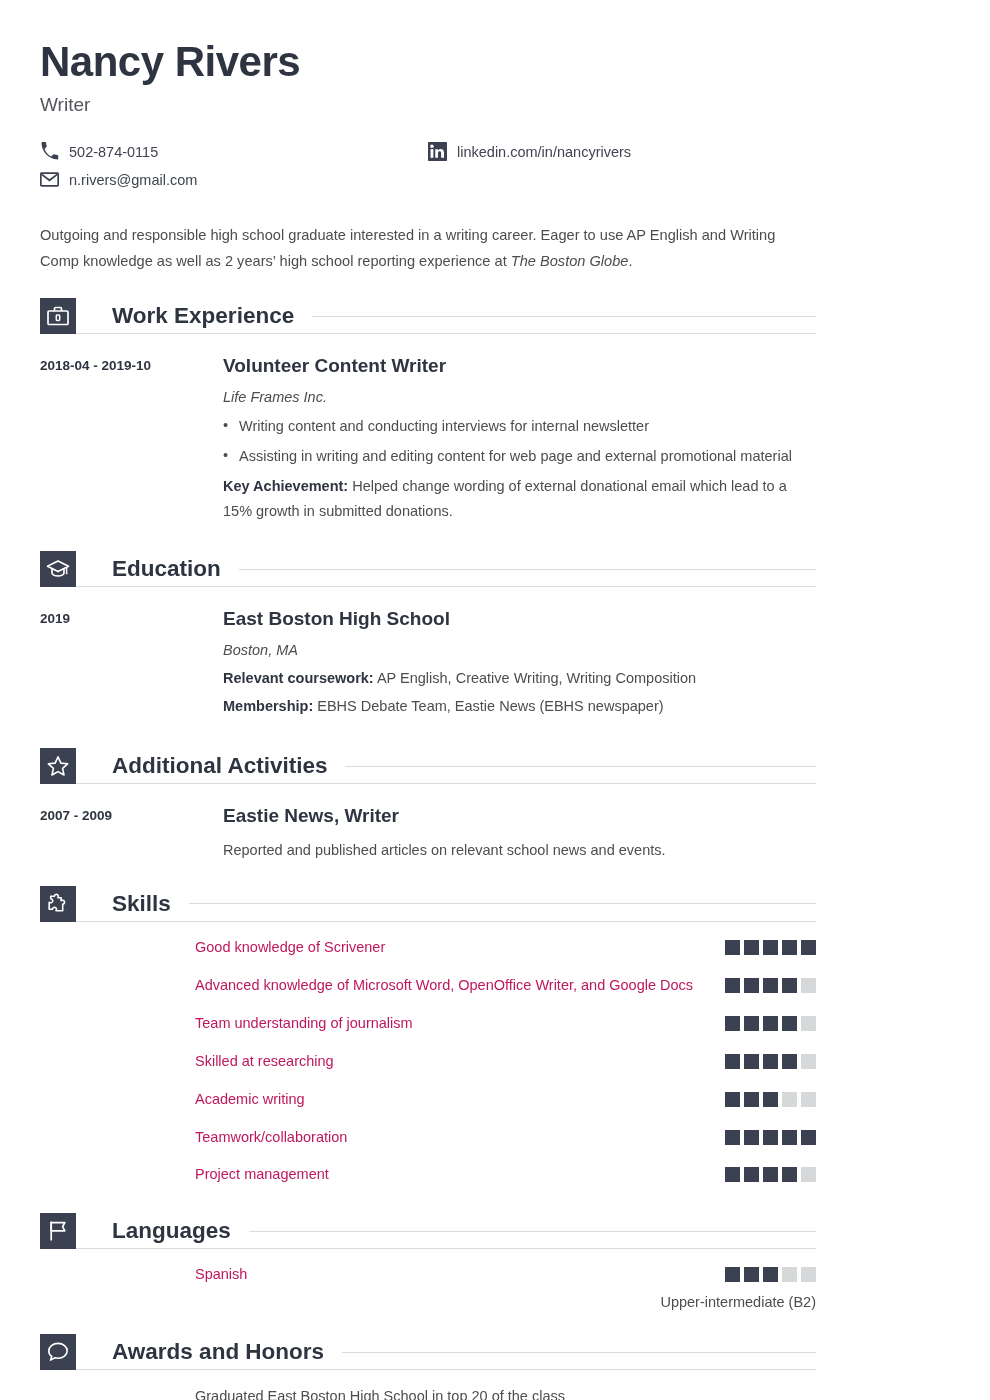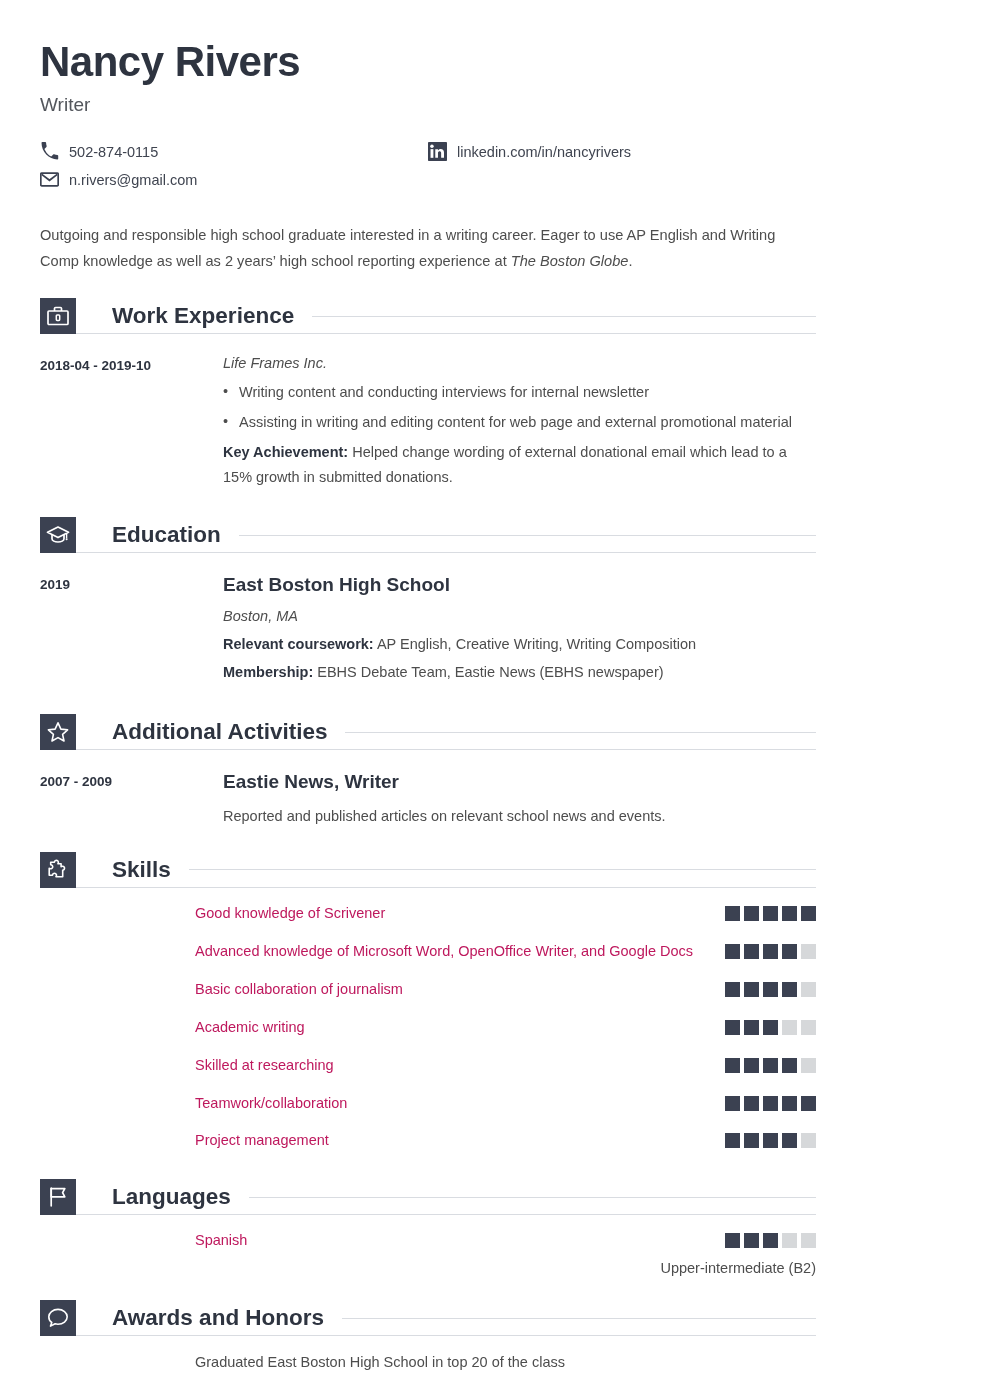--- a/index.html
+++ b/index.html
@@ -268,20 +268,21 @@
         </svg>
       </div>
       <div class="sec-title">Work Experience</div>
       <div class="sec-rule"></div>
     </div>
     <div class="sec-underline"></div>
 
     <div class="entry">
       <div class="entry-date">2018-04 - 2019-10</div>
       <div class="entry-body">
+        <div class="entry-title">Volunteer Content Writer</div>
         <div class="entry-sub">Life Frames Inc.</div>
         <ul class="bullets">
           <li>Writing content and conducting interviews for internal newsletter</li>
           <li>Assisting in writing and editing content for web page and external promotional material</li>
         </ul>
         <div class="ach">
           <b>Key Achievement:</b><span> Helped change wording of external donational email which lead to a 15% growth in submitted donations.</span>
         </div>
       </div>
     </div>
@@ -365,46 +366,46 @@
         <div class="rate-label">Advanced knowledge of Microsoft Word, OpenOffice Writer, and Google Docs</div>
         <div class="rate-boxes">
             <span class="box on"></span>
             <span class="box on"></span>
             <span class="box on"></span>
             <span class="box on"></span>
             <span class="box"></span>
           </div>
       </div>
       <div class="rate-row">
-        <div class="rate-label">Basic collaboration of journalism</div>
+        <div class="rate-label">Team understanding of journalism</div>
+        <div class="rate-boxes">
+            <span class="box on"></span>
+            <span class="box on"></span>
+            <span class="box on"></span>
+            <span class="box on"></span>
+            <span class="box"></span>
+          </div>
+      </div>
+      <div class="rate-row">
+        <div class="rate-label">Skilled at researching</div>
         <div class="rate-boxes">
             <span class="box on"></span>
             <span class="box on"></span>
             <span class="box on"></span>
             <span class="box on"></span>
             <span class="box"></span>
           </div>
       </div>
       <div class="rate-row">
         <div class="rate-label">Academic writing</div>
         <div class="rate-boxes">
             <span class="box on"></span>
             <span class="box on"></span>
             <span class="box on"></span>
             <span class="box"></span>
-            <span class="box"></span>
-          </div>
-      </div>
-      <div class="rate-row">
-        <div class="rate-label">Skilled at researching</div>
-        <div class="rate-boxes">
-            <span class="box on"></span>
-            <span class="box on"></span>
-            <span class="box on"></span>
-            <span class="box on"></span>
             <span class="box"></span>
           </div>
       </div>
       <div class="rate-row">
         <div class="rate-label">Teamwork/collaboration</div>
         <div class="rate-boxes">
             <span class="box on"></span>
             <span class="box on"></span>
             <span class="box on"></span>
             <span class="box on"></span>

